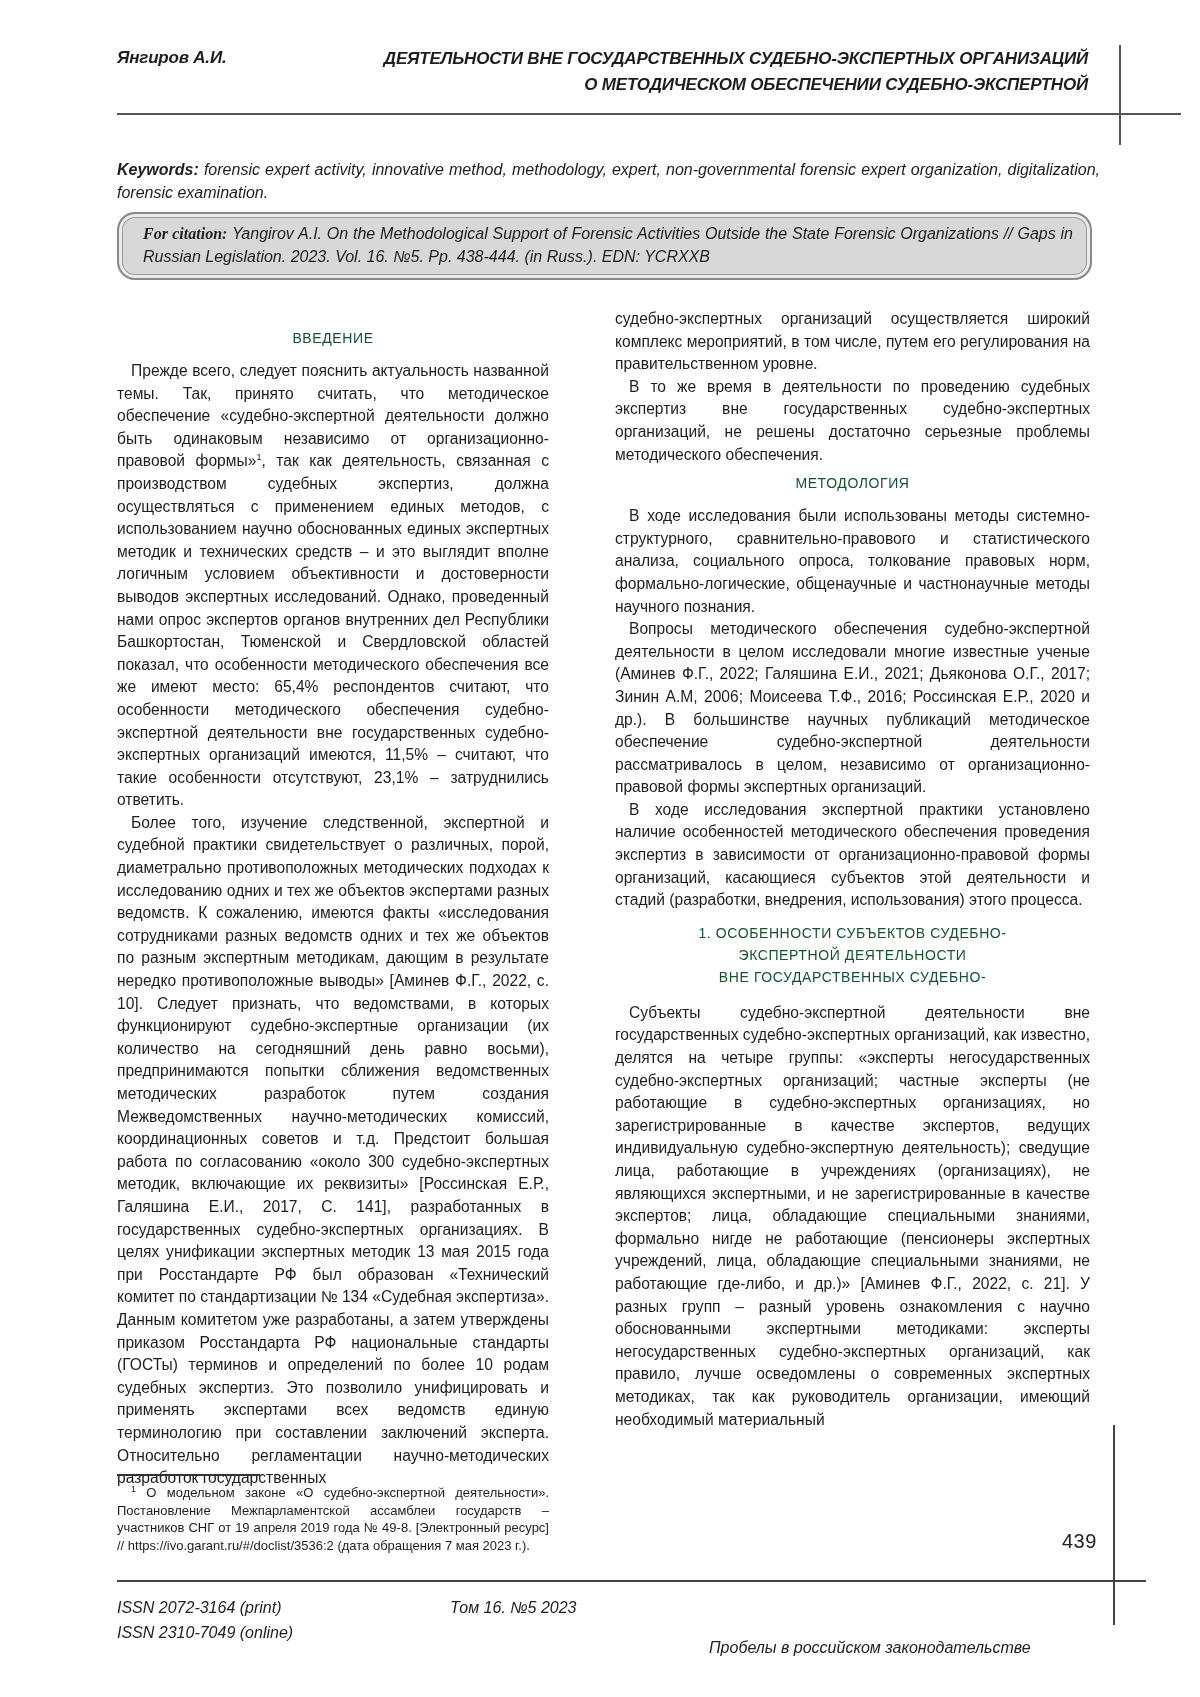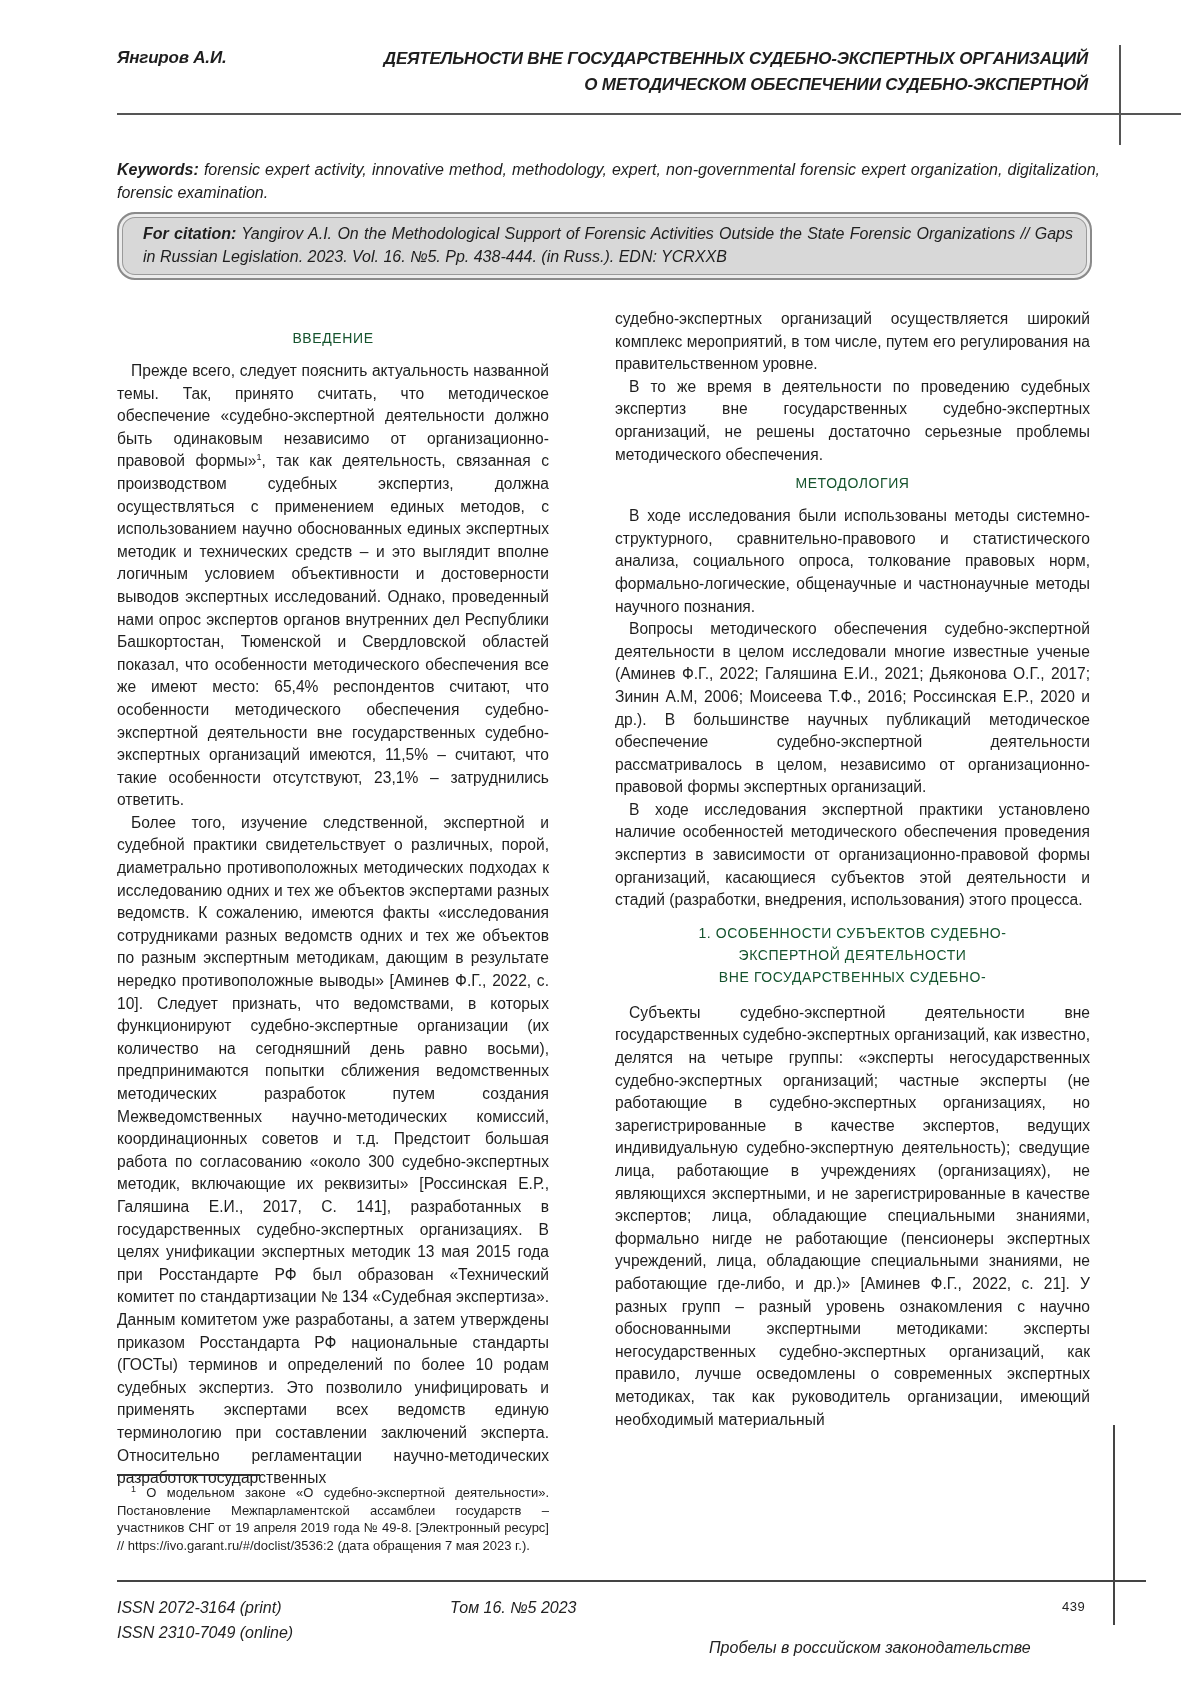--- a/index.html
+++ b/index.html
@@ -15,21 +15,21 @@
   .rule-v-top { left:1119px; top:45px; width:1.5px; height:100px; background:#555; }
 
   
   .keywords { left:117px; top:158px; width:983px; font-size:16px; font-style:italic; line-height:23px; text-align:justify; }
   .keywords b { font-style:italic; }
 
   
   .cite-box { left:117px; top:212px; width:971px; height:64px; border:2px solid #8a8a8a; border-radius:18px;
               background:#d8d8d8; box-shadow: inset 0 0 0 3px #ececec, inset 0 0 0 4px #9a9a9a; }
   .cite-text { left:143px; top:222px; width:930px; font-size:16px; font-style:italic; line-height:23px; text-align:justify; }
-  .cite-text b { font-style:italic; }
+  .cite-text b { font-style:italic;font-family:Liberation Serif, serif; }
 
   
   .col { font-size:15.6px; line-height:22.6px; text-align:justify; }
   .col p { margin:0; text-indent:14px; }
   .col p.noind { text-indent:0; }
   .col-left { left:117px; top:327px; width:432px; }
   .col-right { left:615px; top:308px; width:475px; }
   .section-h { font-size:14px; letter-spacing:0.6px; color:#14532d; line-height:23px; margin:6px 0 10px 0; text-align:center; text-indent:0; }
   .section-h.first { margin-top:0; }
   sup { font-size:9px; line-height:0; vertical-align:super; }
@@ -40,21 +40,21 @@
   .footnote p { margin:0; text-indent:14px; }
 
   
   .rule-h-bot { left:117px; top:1580px; width:1029px; height:1.5px; background:#444; }
   .rule-v-bot { left:1113px; top:1425px; width:1.5px; height:200px; background:#444; }
   .foot { font-size:16px; font-style:italic; color:#222; }
   .foot-issn1 { left:117px; top:1599px; }
   .foot-issn2 { left:117px; top:1624px; }
   .foot-vol { left:450px; top:1599px; }
   .foot-journal { left:709px; top:1599px;margin-top:40px; }
-  .foot-page { left:1062px; top:1599px; font-style:normal; font-size:13px; letter-spacing:0.5px;text-align:center; }
+  .foot-page { left:1062px; top:1530px; font-style:normal; font-size:20px; letter-spacing:0.5px;text-align:center; }
 </style>
 </head>
 <body>
 
 <div class="abs hdr-author">Янгиров А.И.</div>
 <div class="abs hdr-title">
   <div>ДЕЯТЕЛЬНОСТИ ВНЕ ГОСУДАРСТВЕННЫХ СУДЕБНО-ЭКСПЕРТНЫХ ОРГАНИЗАЦИЙ</div>
   <div>О МЕТОДИЧЕСКОМ ОБЕСПЕЧЕНИИ СУДЕБНО-ЭКСПЕРТНОЙ</div>
 </div>
 <div class="abs rule-h-top"></div>

